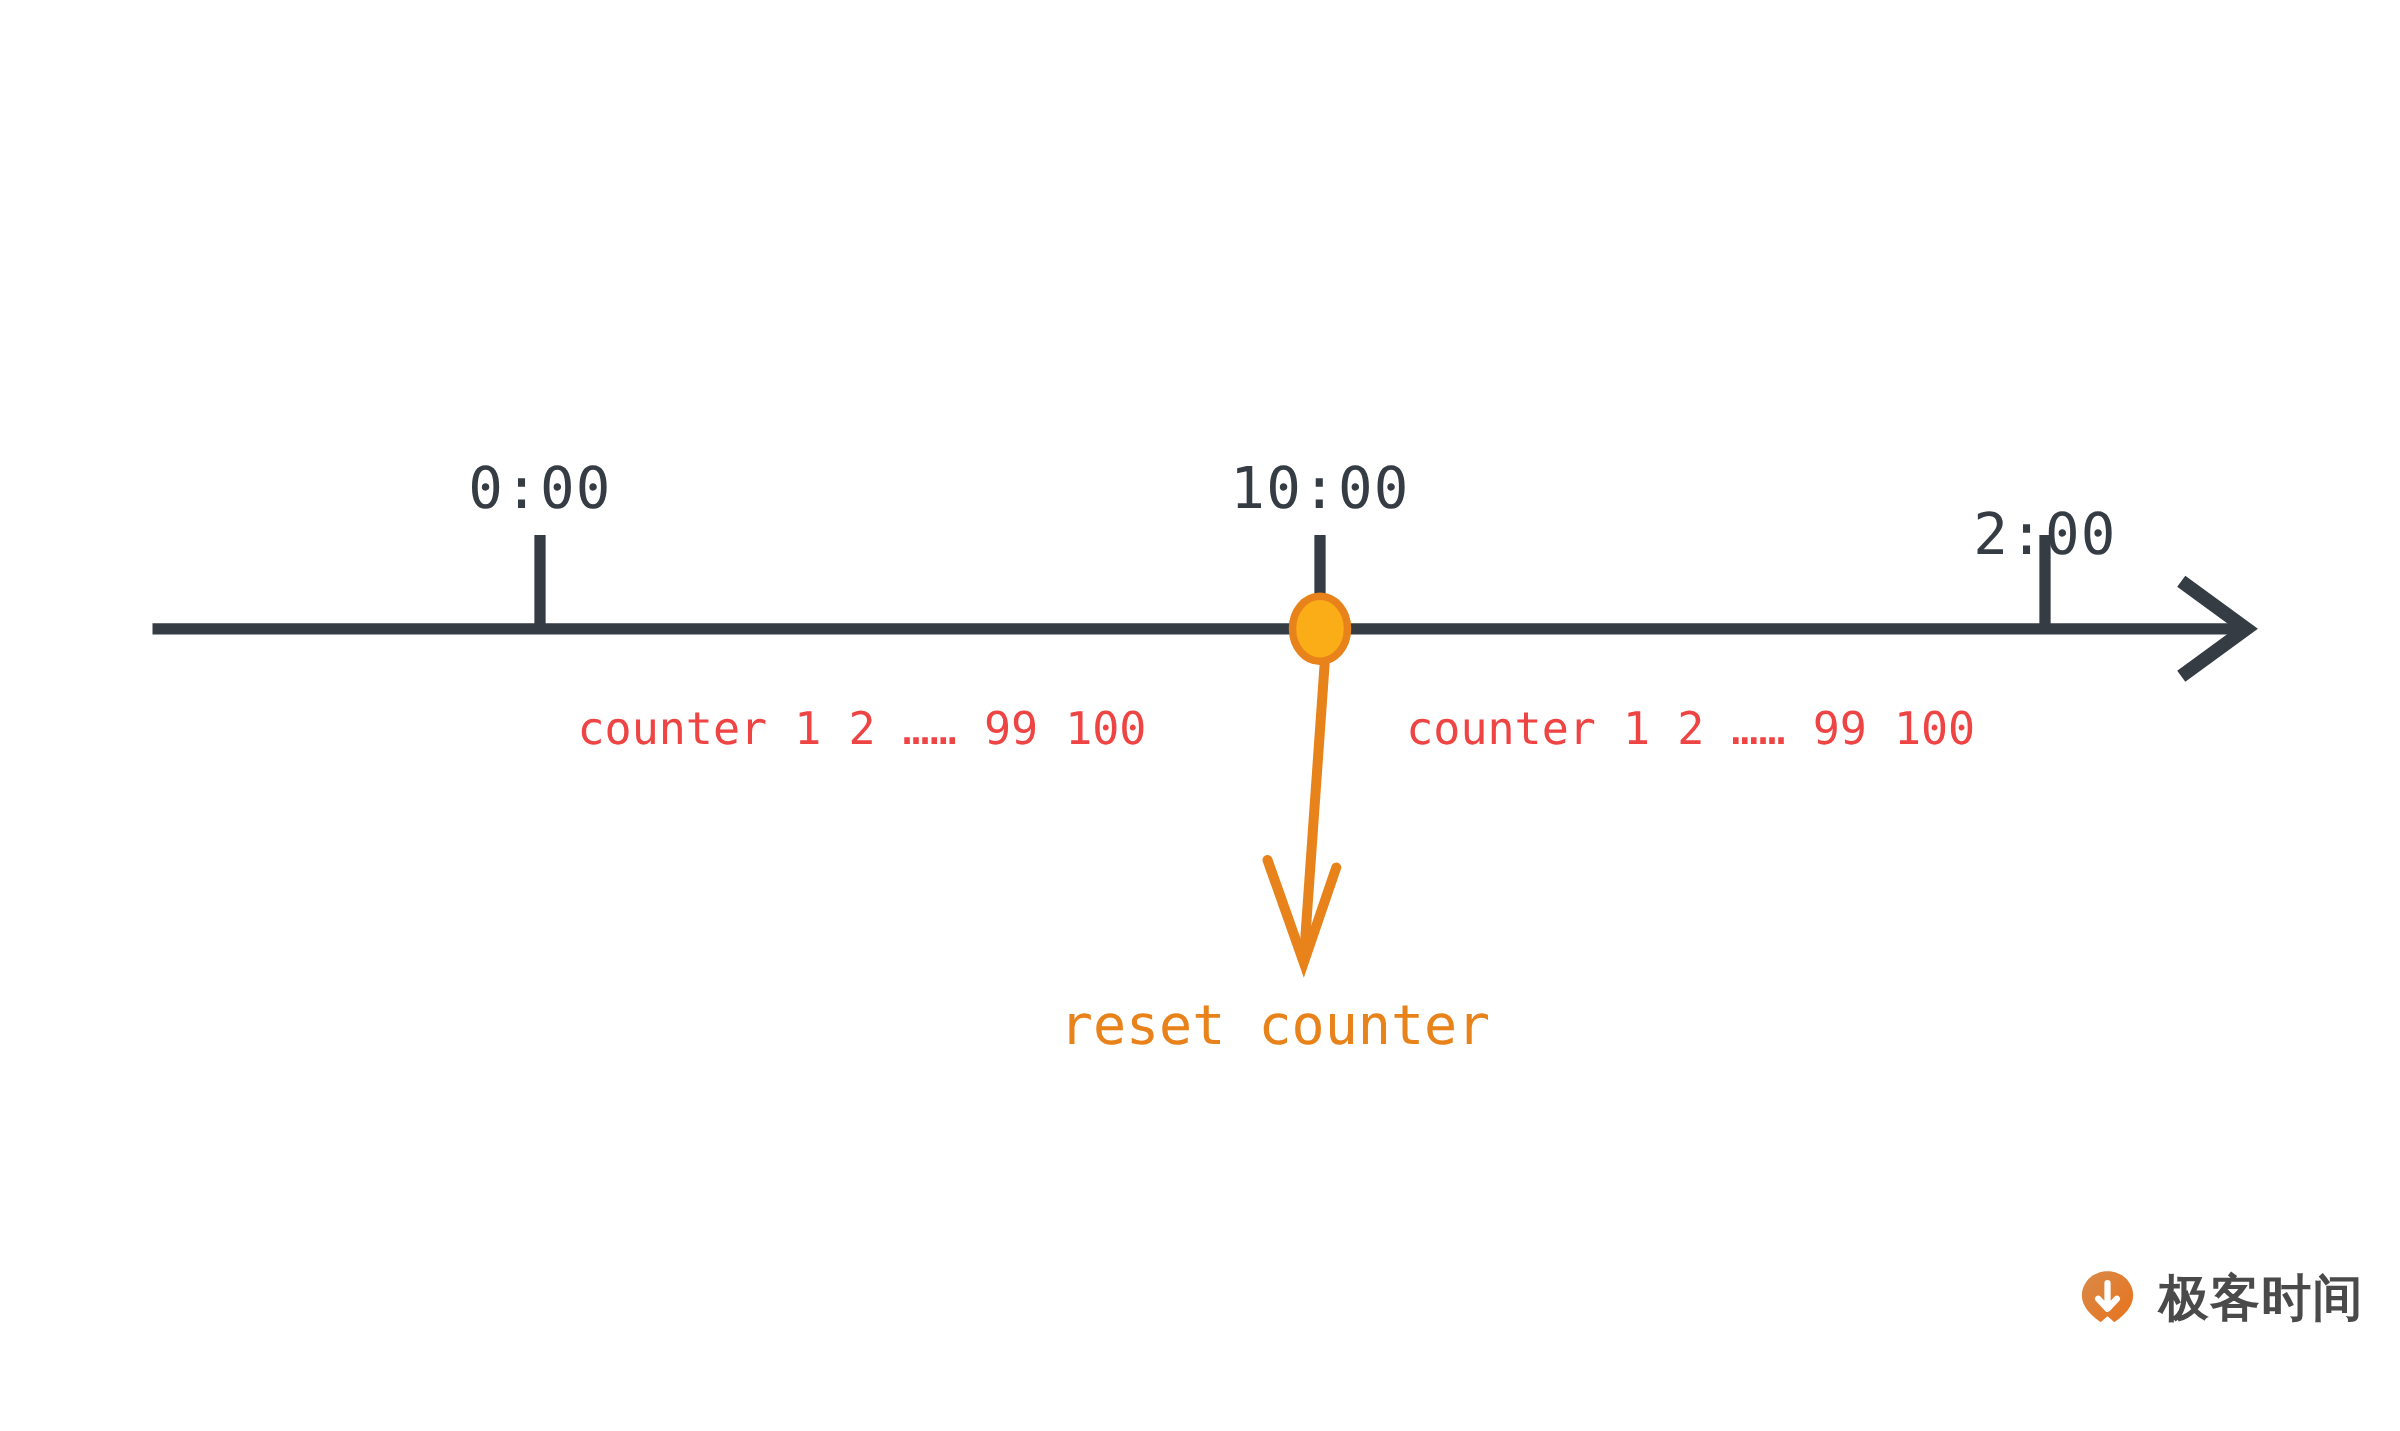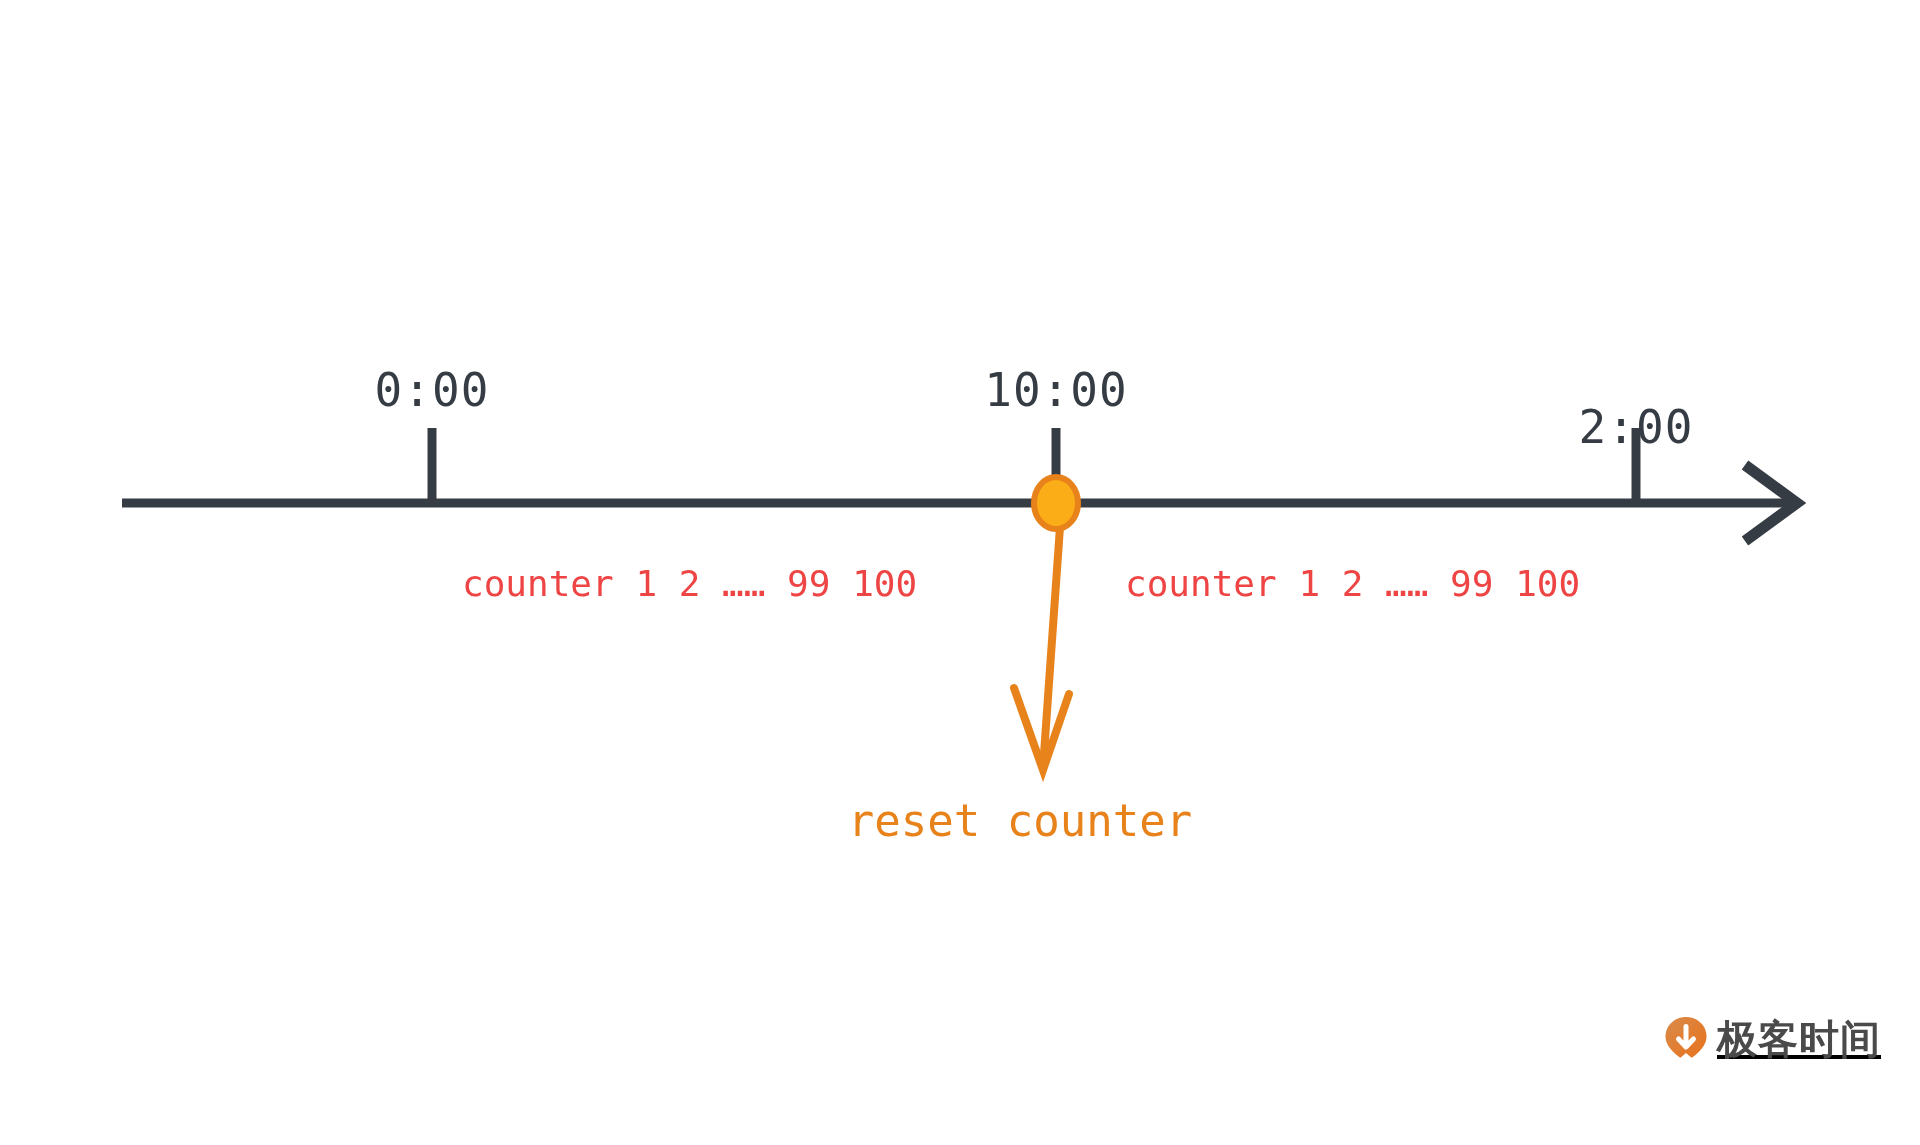--- a/index.html
+++ b/index.html
@@ -53,22 +53,21 @@
     white-space: nowrap;
     transform: translateX(-50%);
   }
 
   #brand-logo {
     position: absolute;
     left: 1663px;
     top: 1015px;
     display: flex;
     align-items: center;
-    gap: 8px;
-    text-decoration: underline;
+    gap: 18px;
   }
   #brand-logo .logo-text {
     font-family: "DejaVu Sans", sans-serif;
     font-size: 40px;
     font-weight: 700;
     color: #4a4a4a;
     letter-spacing: 1px;
     line-height: 1;
   }
 </style>

